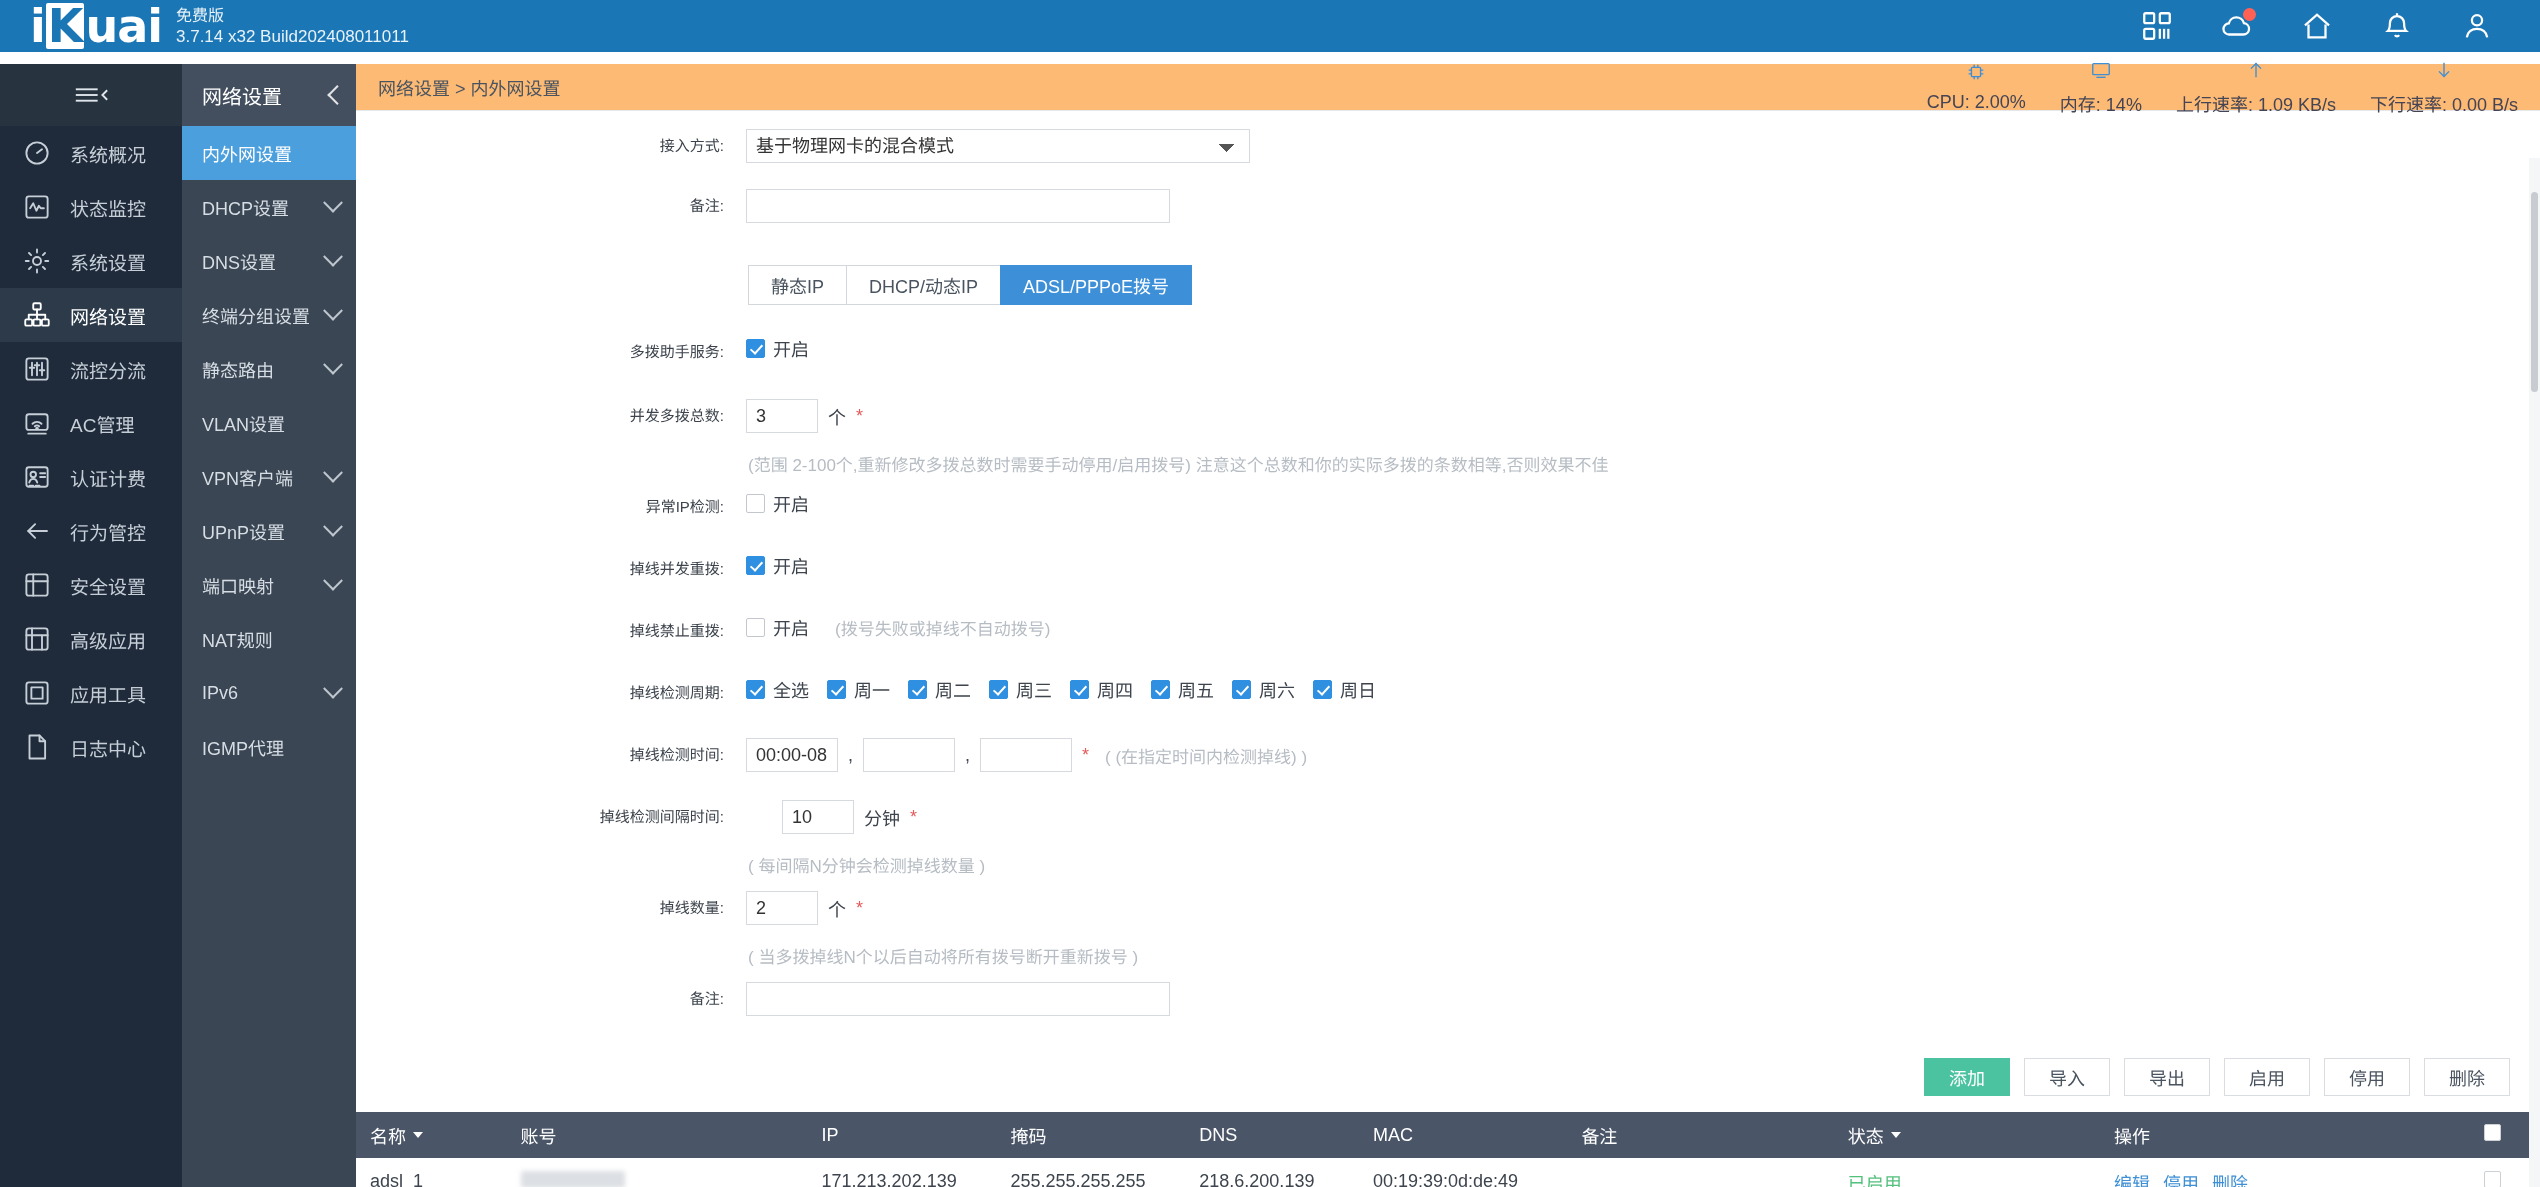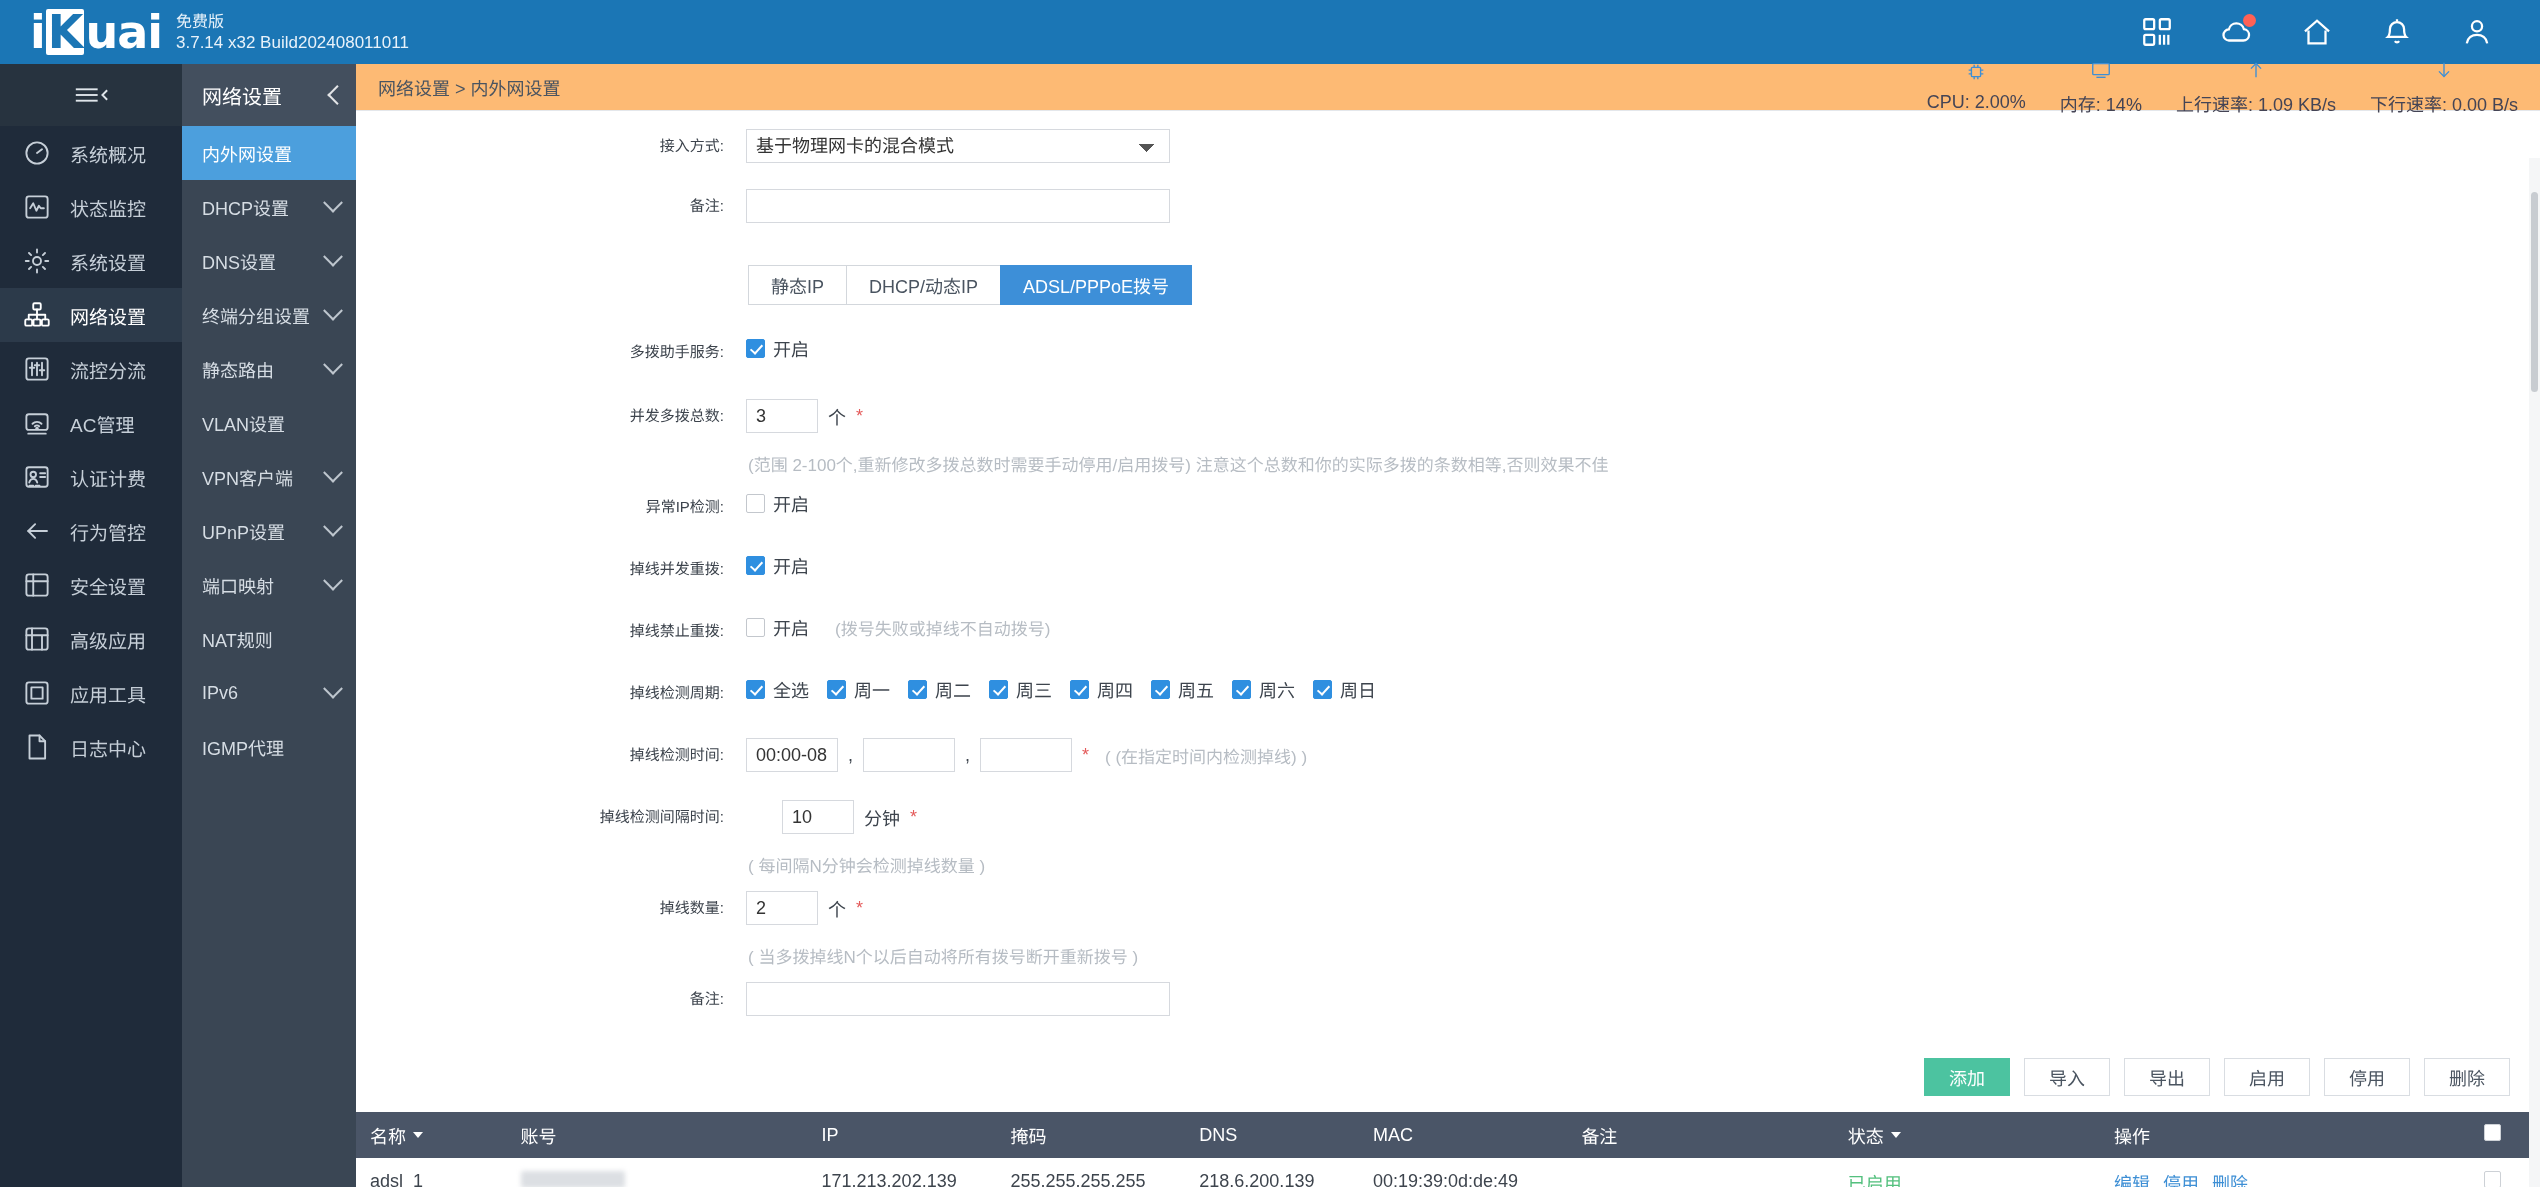--- a/index.html
+++ b/index.html
@@ -5,21 +5,21 @@
 <style>
   *{box-sizing:border-box;margin:0;padding:0;}
   html,body{width:2540px;height:1187px;overflow:hidden;}
   body{
     font-family:"Liberation Sans","DejaVu Sans",sans-serif;
     font-size:19px;color:#333;background:#fff;
     -webkit-font-smoothing:antialiased;
   }
   
   .topbar{
-    position:absolute;left:0;top:0;width:2540px;height:64px;
+    position:absolute;left:0;top:0;width:2540px;height:52px;
     background:#1b76b5;display:flex;align-items:center;
   }
   .brand{display:flex;align-items:flex-end;padding-left:30px;}
   .brand-logo{
     font-size:46px;font-weight:700;color:#fff;line-height:46px;
     letter-spacing:-1px;font-family:"DejaVu Sans",sans-serif;
   }
   .brand-logo .k{
     background:#fff;color:#1b76b5;padding:0 2px;border-radius:2px;margin:0 1px;
     display:inline-block;
@@ -82,21 +82,21 @@
     width:390px;text-align:right;padding-right:22px;font-size:15px;color:#3d444d;
     line-height:34px;flex:none;
   }
   .fld{flex:1;display:flex;align-items:center;gap:10px;min-width:0;}
   input.txt{
     height:34px;border:1px solid #d6d9de;padding:0 9px;font-size:18px;color:#333;
     font-family:inherit;outline:none;background:#fff;
   }
   select.sel{
     height:34px;border:1px solid #d6d9de;font-size:18px;color:#333;padding:0 9px;
-    font-family:inherit;background:#fff;outline:none;width:424px;
+    font-family:inherit;background:#fff;outline:none;width:504px;
     -webkit-appearance:none;appearance:none;
     background-image:linear-gradient(45deg,transparent 50%,#555 50%),linear-gradient(135deg,#555 50%,transparent 50%);
     background-position:calc(100% - 22px) 14px,calc(100% - 14px) 14px;
     background-size:8px 8px,8px 8px;background-repeat:no-repeat;
   }
   .hintline{font-size:17px;color:#b6bcc3;margin:2px 0 14px 392px;}
   .req{color:#e45a5a;font-size:18px;}
   .unit{font-size:18px;color:#3d444d;}
   .ckwrap{display:inline-flex;align-items:center;gap:8px;cursor:pointer;}
   .ck{

